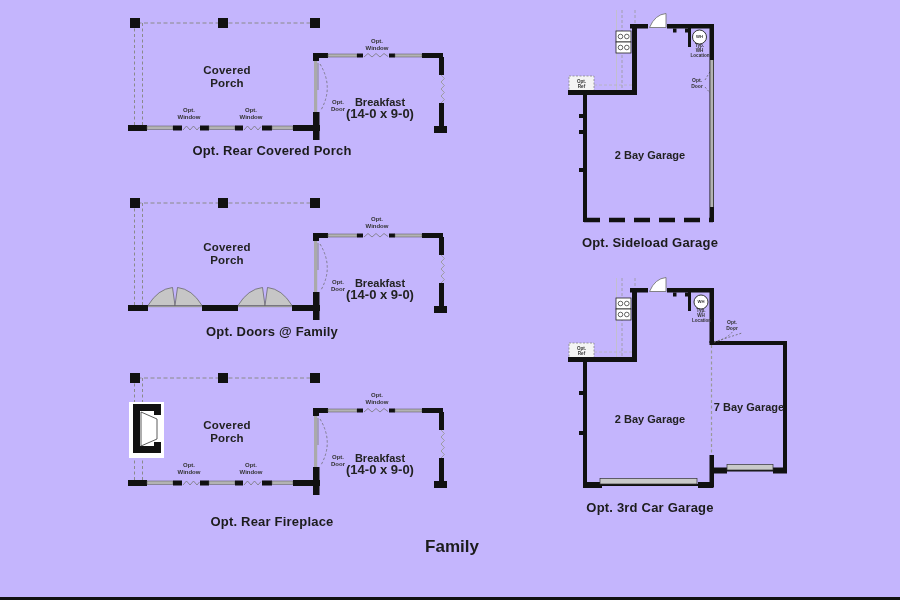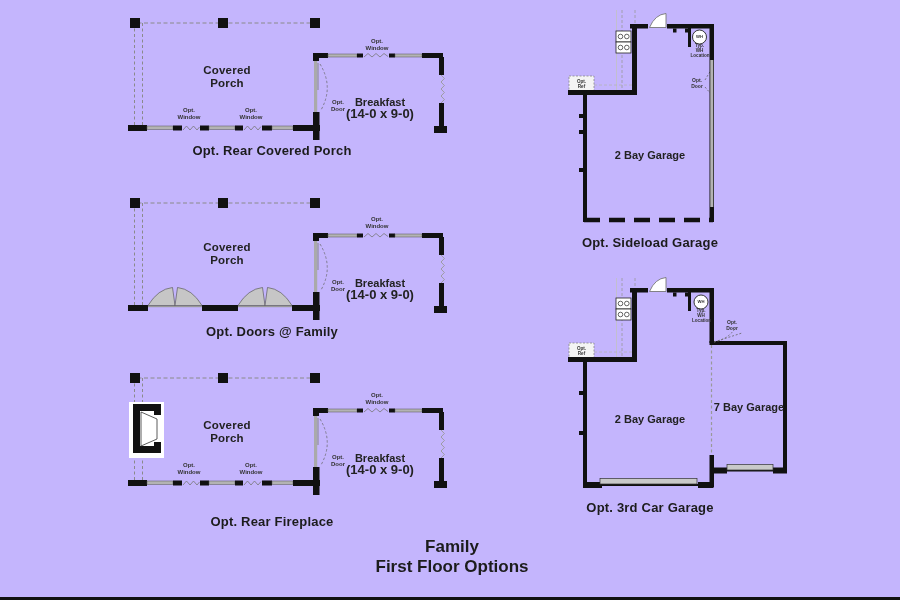--- a/index.html
+++ b/index.html
@@ -282,17 +282,16 @@
 
 <div class="lbl micro" style="left:581.5px;top:345.5px;width:16px">Opt. Ref</div>
 <div class="lbl wh" style="left:701px;top:299.5px;width:14px">WH</div>
 <div class="lbl micro" style="left:701px;top:308px;width:18px">Typ. WH Location</div>
 <div class="lbl micro5" style="left:732px;top:320px;width:16px">Opt. Door</div>
 <div class="lbl garage" style="left:650px;top:415px">2 Bay Garage</div>
 <div class="lbl garage" style="left:749px;top:403px">7 Bay Garage</div>
 <div class="lbl cap" style="left:650px;top:501px">Opt. 3rd Car Garage</div>
 
 <div class="lbl title" style="left:452px;top:537px">Family</div>
-<div class="lbl title" style="left:452px;top:557px">First Floor Options</div>
 
 <div class="bottom-bar"></div>
 
 </div>
 
 </body></html>

